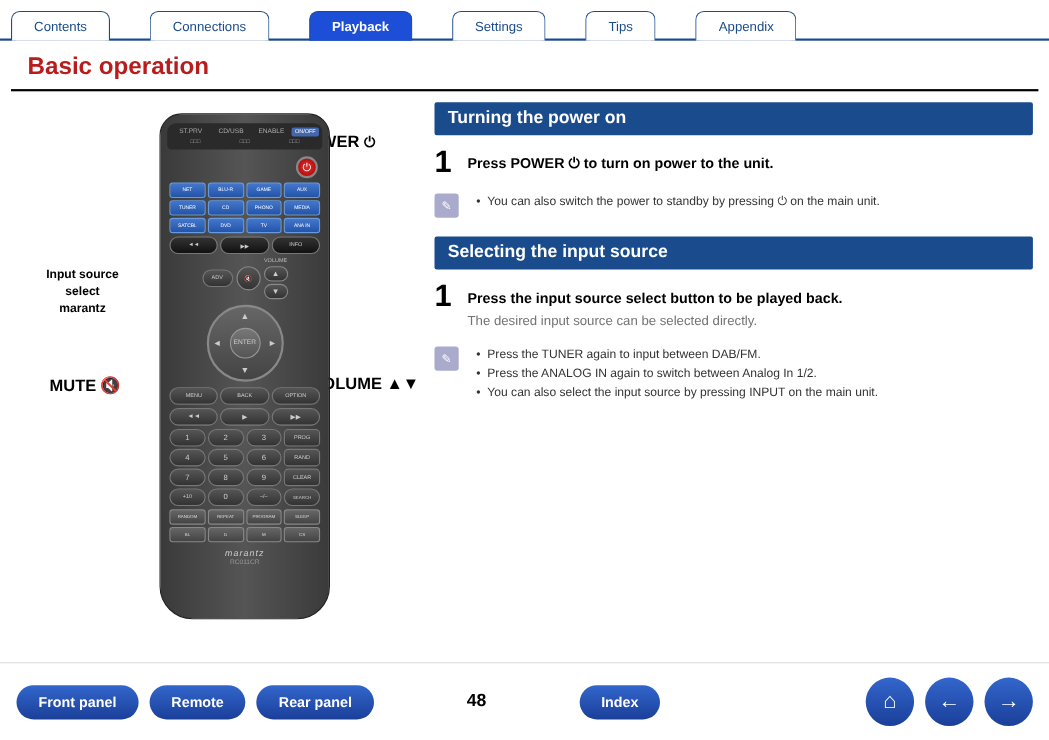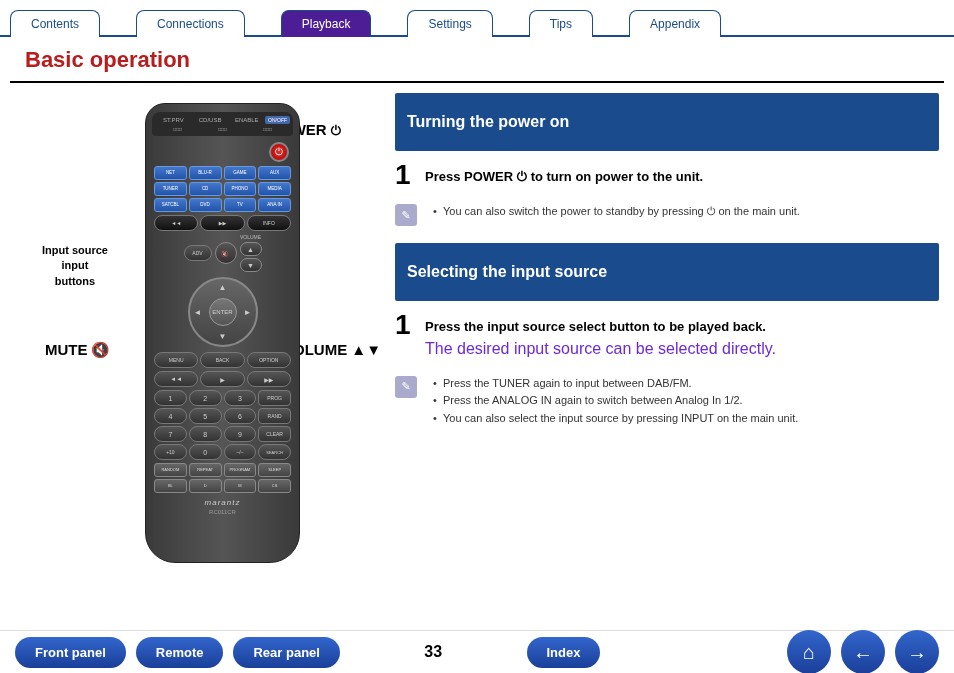--- a/index.html
+++ b/index.html
@@ -29,23 +29,23 @@
       border-radius: 8px 8px 0 0;
       margin-right: 2px;
       cursor: pointer;
       font-size: 12px;
       color: #1a4b8c;
       background: #fff;
       position: relative;
       bottom: -2px;
     }
     .nav-tab.active {
-      background: #4c1d95;
+      background: #1d4ed8;
       color: #fff;
-      font-weight: normal;
+      font-weight: bold;
       z-index: 1;
     }
 
     
     .page-title {
       font-size: 22px;
       font-weight: bold;
       color: #b91c1c;
       padding: 10px 15px 8px 15px;
       border-bottom: 2px solid #000;
@@ -370,21 +370,21 @@
     .right-panel {
       flex: 1;
       padding-left: 20px;
     }
 
     .section-header {
       background: #1a4b8c;
       color: #fff;
       font-size: 16px;
       font-weight: bold;
-      padding: 20px 12px;
+      padding: 6px 12px;
       margin-bottom: 10px;
       border-radius: 2px;
     }
 
     .step-row {
       display: flex;
       align-items: flex-start;
       margin-bottom: 10px;
     }
     .step-num {
@@ -395,23 +395,23 @@
       margin-right: 10px;
       min-width: 20px;
     }
     .step-text {
       font-size: 13px;
       font-weight: bold;
       padding-top: 6px;
       line-height: 1.5;
     }
     .step-subtext {
-      font-size: 16px;
+      font-size: 12px;
       font-weight: normal;
-      color: #6d28d9;
+      color: #737373;
     }
 
     .note-icon {
       width: 22px;
       height: 22px;
       background: #aac;
       border-radius: 3px;
       display: flex;
       align-items: center;
       justify-content: center;
@@ -444,21 +444,21 @@
       position: absolute;
       left: 0;
     }
 
     
     .footer {
       position: absolute;
       bottom: 0;
       left: 0;
       right: 0;
-      height: 43px;
+      height: 71px;
       background: #fff;
       border-top: 1px solid #ddd;
       display: flex;
       align-items: center;
       padding: 0 15px;
       gap: 10px;
     }
 
     .footer-btn {
       background: linear-gradient(to bottom, #3366cc, #1a3f99);
@@ -507,21 +507,21 @@
 </div>
 
 <div class="page-title">Basic operation</div>
 
 <div class="main-content">
 
   <div class="left-panel">
 
     <div class="label-input-source">
       <span>Input source</span><br>
-      <span>input buttons</span>
+      <span>select marantz</span>
     </div>
 
     <div class="label-power">
       <span>POWER</span> <span class="power-symbol">⏻</span>
     </div>
 
     <div class="label-mute">
       <span>MUTE</span> 🔇
     </div>
 
@@ -678,21 +678,21 @@
       </ul>
     </div>
 
   </div>
 </div>
 
 <div class="footer">
   <button class="footer-btn">Front panel</button>
   <button class="footer-btn">Remote</button>
   <button class="footer-btn">Rear panel</button>
-  <div class="page-num">33</div>
+  <div class="page-num">48</div>
   <button class="footer-btn">Index</button>
   <div style="flex:1;"></div>
   <div class="footer-icon-btn">
     <span>⌂</span>
   </div>
   <div class="footer-icon-btn">
     <span>←</span>
   </div>
   <div class="footer-icon-btn">
     <span>→</span>

